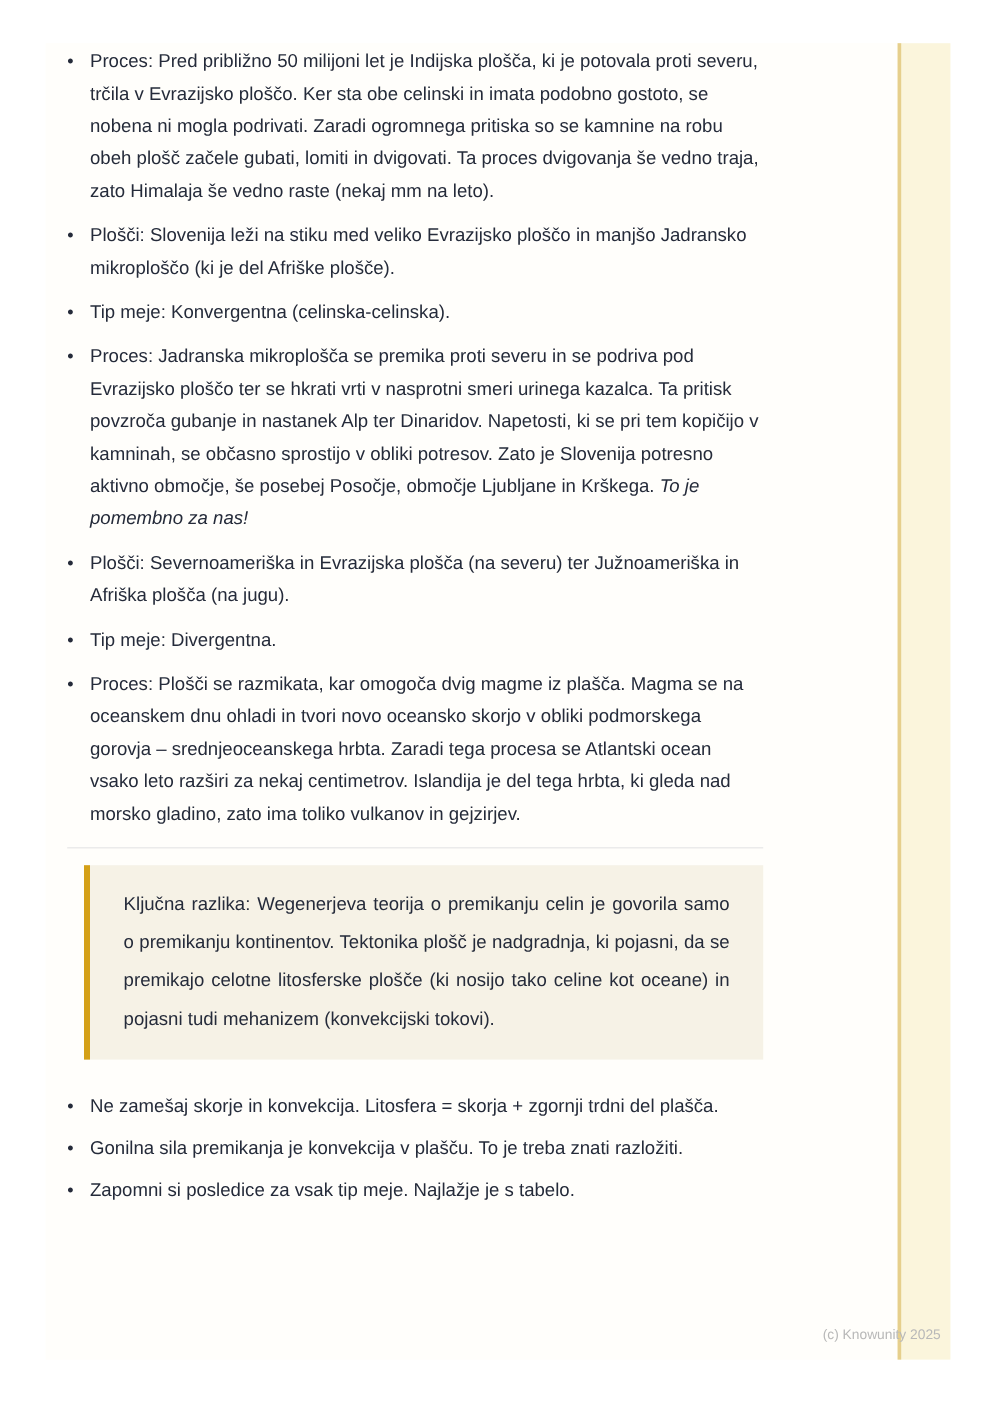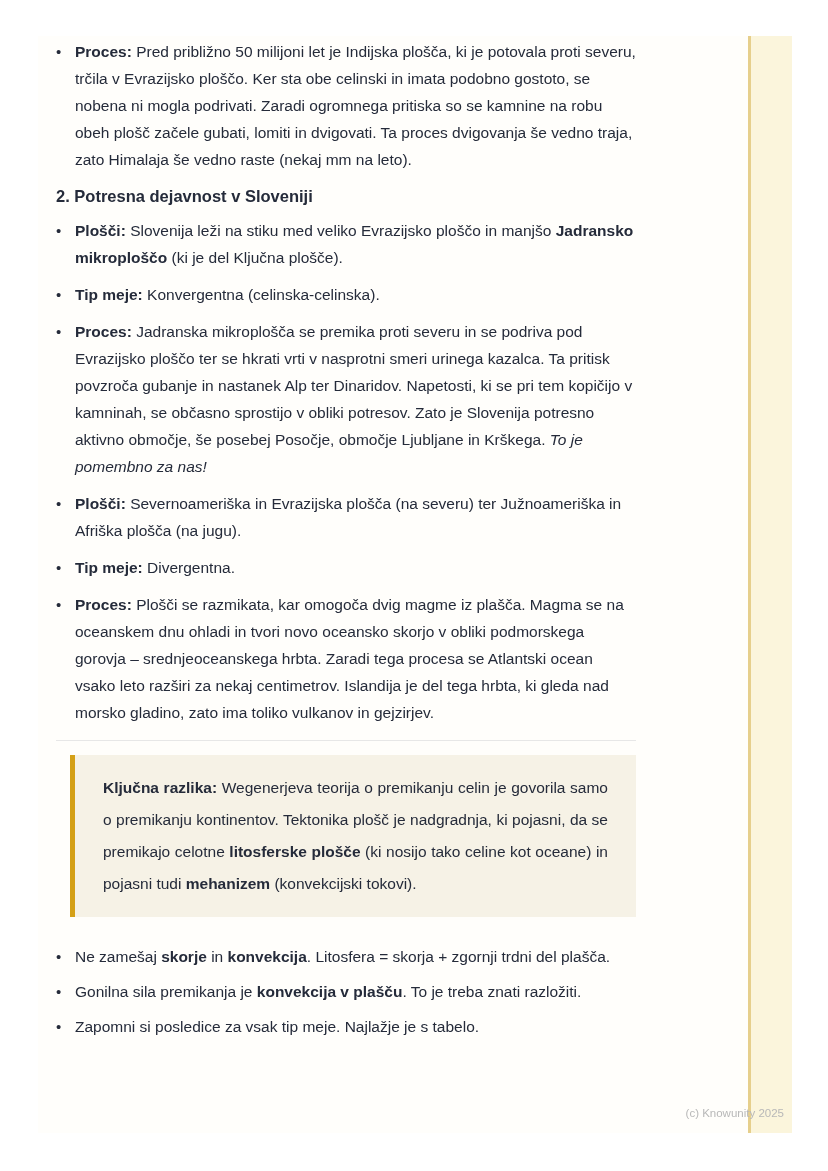--- a/index.html
+++ b/index.html
@@ -44,21 +44,21 @@
   }
   .bullet{
     display:flex;
     margin-bottom:10px;
   }
   .bullet .dot{
     flex:0 0 19px;
     font-size:15px;
   }
   .bullet .btext{flex:1;}
-  .b{font-weight:bold;}
+  .b{font-weight:normal;}
   .i{font-style:italic;}
   h3.section-heading{
     font-size:16.5px;
     line-height:22px;
     font-weight:bold;
     margin-top:12px;
     margin-bottom:10px;
   }
   hr.divider{
     border:none;
@@ -101,25 +101,24 @@
 <div class="card"></div>
 <div class="stripe"></div>
 
 <main class="content">
 
   <div class="bullet">
     <span class="dot">•</span>
     <div class="btext"><span class="b">Proces:</span><span> Pred približno 50 milijoni let je Indijska plošča, ki je potovala proti severu, trčila v Evrazijsko ploščo. Ker sta obe celinski in imata podobno gostoto, se nobena ni mogla podrivati. Zaradi ogromnega pritiska so se kamnine na robu obeh plošč začele gubati, lomiti in dvigovati. Ta proces dvigovanja še vedno traja, zato Himalaja še vedno raste (nekaj mm na leto).</span></div>
   </div>
 
-  <h3 class="section-heading">2. Potresna dejavnost v Sloveniji</h3>
 
   <div class="bullet">
     <span class="dot">•</span>
-    <div class="btext"><span class="b">Plošči:</span><span> Slovenija leži na stiku med veliko Evrazijsko ploščo in manjšo </span><span class="b">Jadransko mikroploščo</span><span> (ki je del Ključna plošče).</span></div>
+    <div class="btext"><span class="b">Plošči:</span><span> Slovenija leži na stiku med veliko Evrazijsko ploščo in manjšo </span><span class="b">Jadransko mikroploščo</span><span> (ki je del Afriške plošče).</span></div>
   </div>
   <div class="bullet">
     <span class="dot">•</span>
     <div class="btext"><span class="b">Tip meje:</span><span> Konvergentna (celinska-celinska).</span></div>
   </div>
   <div class="bullet">
     <span class="dot">•</span>
     <div class="btext"><span class="b">Proces:</span><span> Jadranska mikroplošča se premika proti severu in se podriva pod Evrazijsko ploščo ter se hkrati vrti v nasprotni smeri urinega kazalca. Ta pritisk povzroča gubanje in nastanek Alp ter Dinaridov. Napetosti, ki se pri tem kopičijo v kamninah, se občasno sprostijo v obliki potresov. Zato je Slovenija potresno aktivno območje, še posebej Posočje, območje Ljubljane in Krškega. </span><span class="i">To je pomembno za nas!</span></div>
   </div>
 

